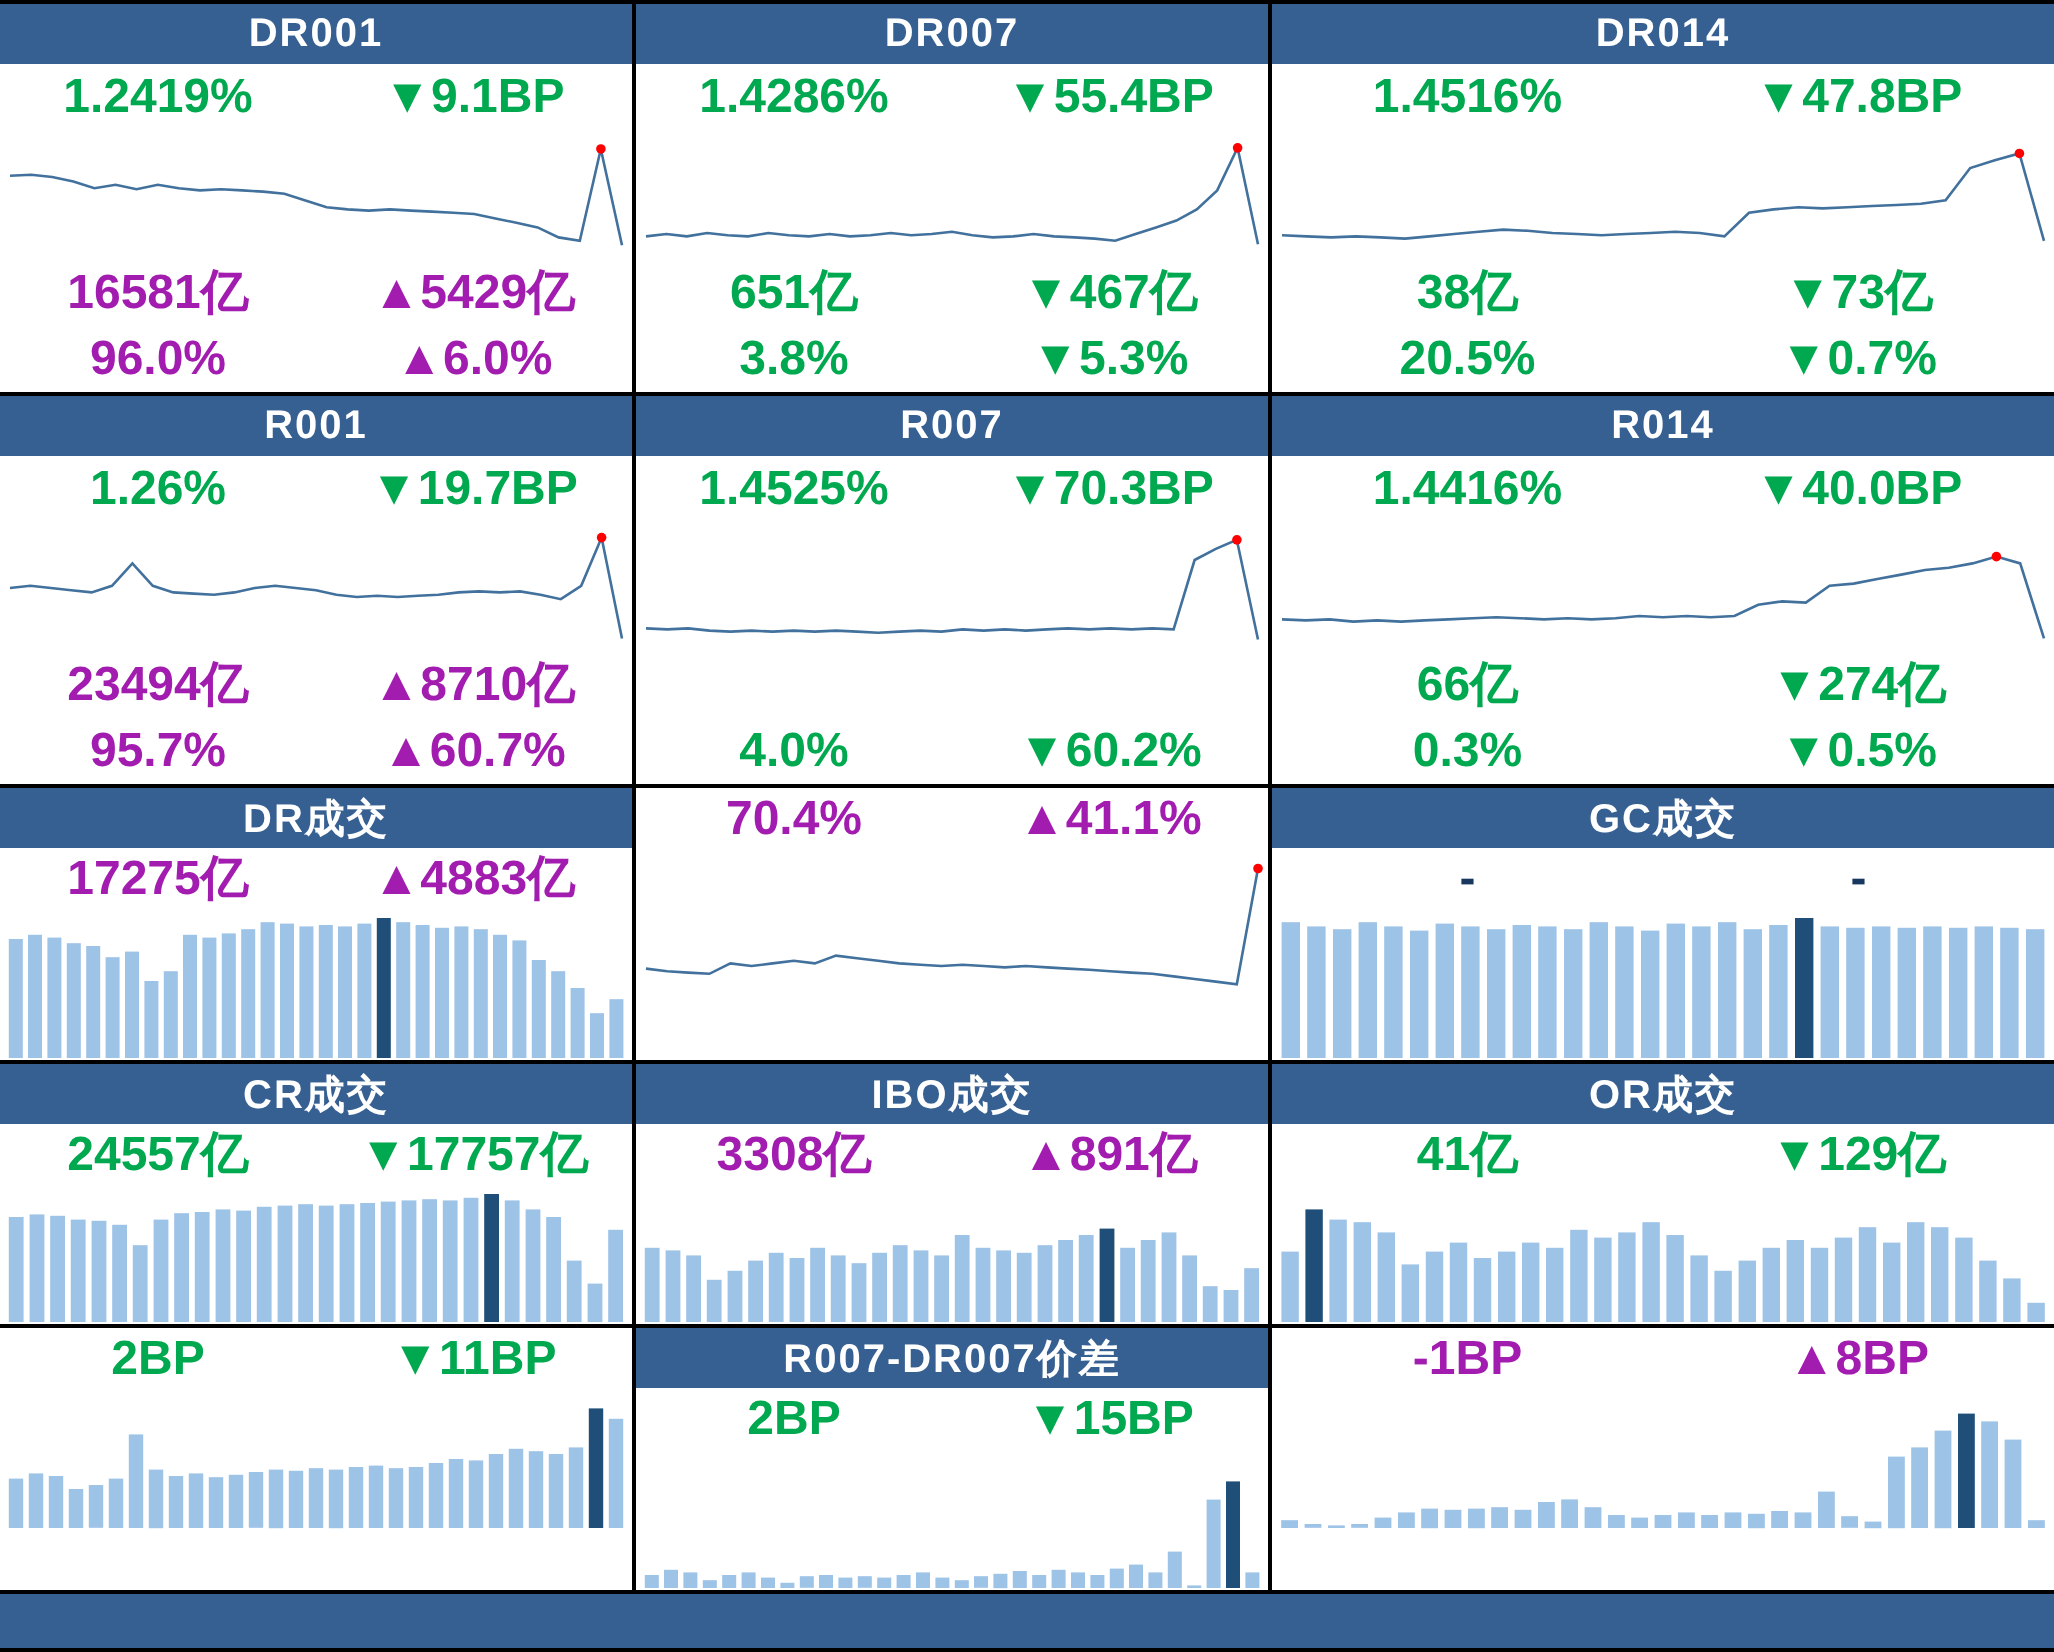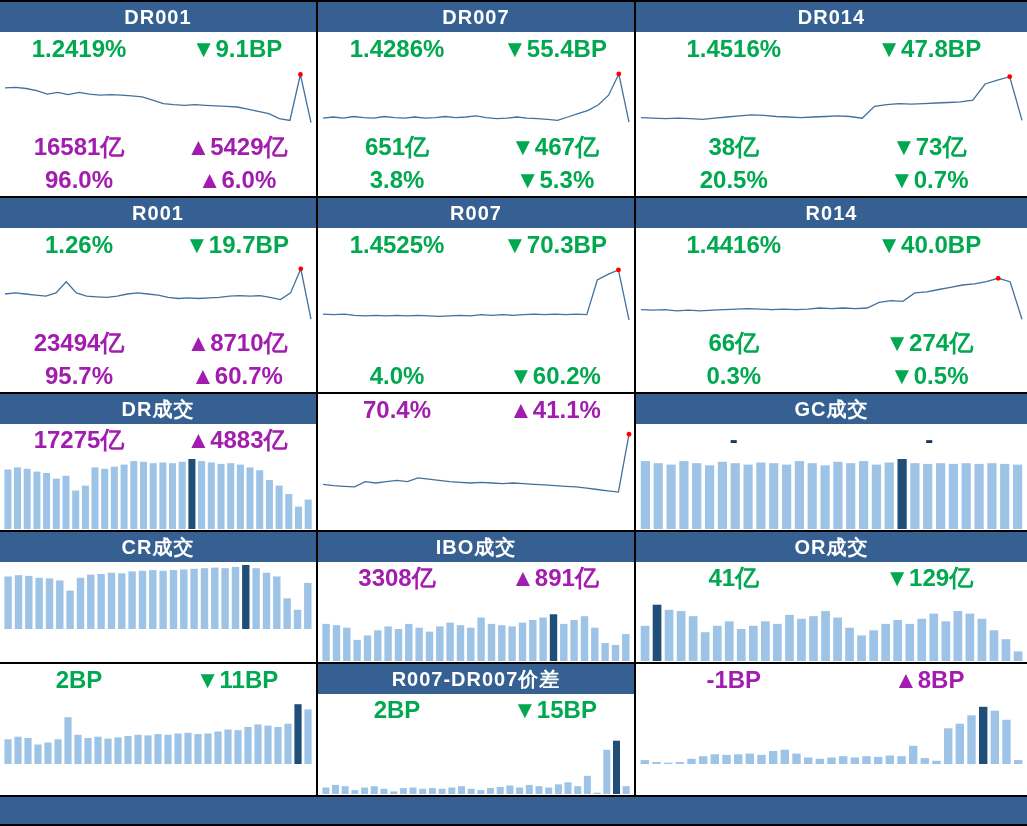--- a/index.html
+++ b/index.html
@@ -273,20 +273,24 @@
           <rect x="338.5" y="7.9" width="9.2" height="65.1" fill="#9DC3E6"></rect>
           <rect x="351.3" y="7.2" width="9.2" height="65.8" fill="#9DC3E6"></rect>
           <rect x="364.1" y="7.9" width="9.2" height="65.1" fill="#9DC3E6"></rect>
           <rect x="377.0" y="8.6" width="9.2" height="64.4" fill="#9DC3E6"></rect>
         </svg>
       </div>
   </div>
 
   <div class="panel col1">
     <div class="hdr">CR成交</div>
+    <div class="vrow">
+      <span class="v" data-tone="green">24557亿</span>
+      <span class="v" data-tone="green">▼17757亿</span>
+    </div>
     <div class="chart">
         <svg width="316" height="68" viewBox="0 0 316 68">
           <rect x="4.4" y="14.5" width="7.4" height="52.5" fill="#9DC3E6"></rect>
           <rect x="14.8" y="13.2" width="7.4" height="53.8" fill="#9DC3E6"></rect>
           <rect x="25.1" y="13.9" width="7.4" height="53.1" fill="#9DC3E6"></rect>
           <rect x="35.4" y="15.8" width="7.4" height="51.2" fill="#9DC3E6"></rect>
           <rect x="45.8" y="16.4" width="7.4" height="50.6" fill="#9DC3E6"></rect>
           <rect x="56.1" y="18.4" width="7.4" height="48.6" fill="#9DC3E6"></rect>
           <rect x="66.4" y="28.6" width="7.4" height="38.4" fill="#9DC3E6"></rect>
           <rect x="76.8" y="15.8" width="7.4" height="51.2" fill="#9DC3E6"></rect>

